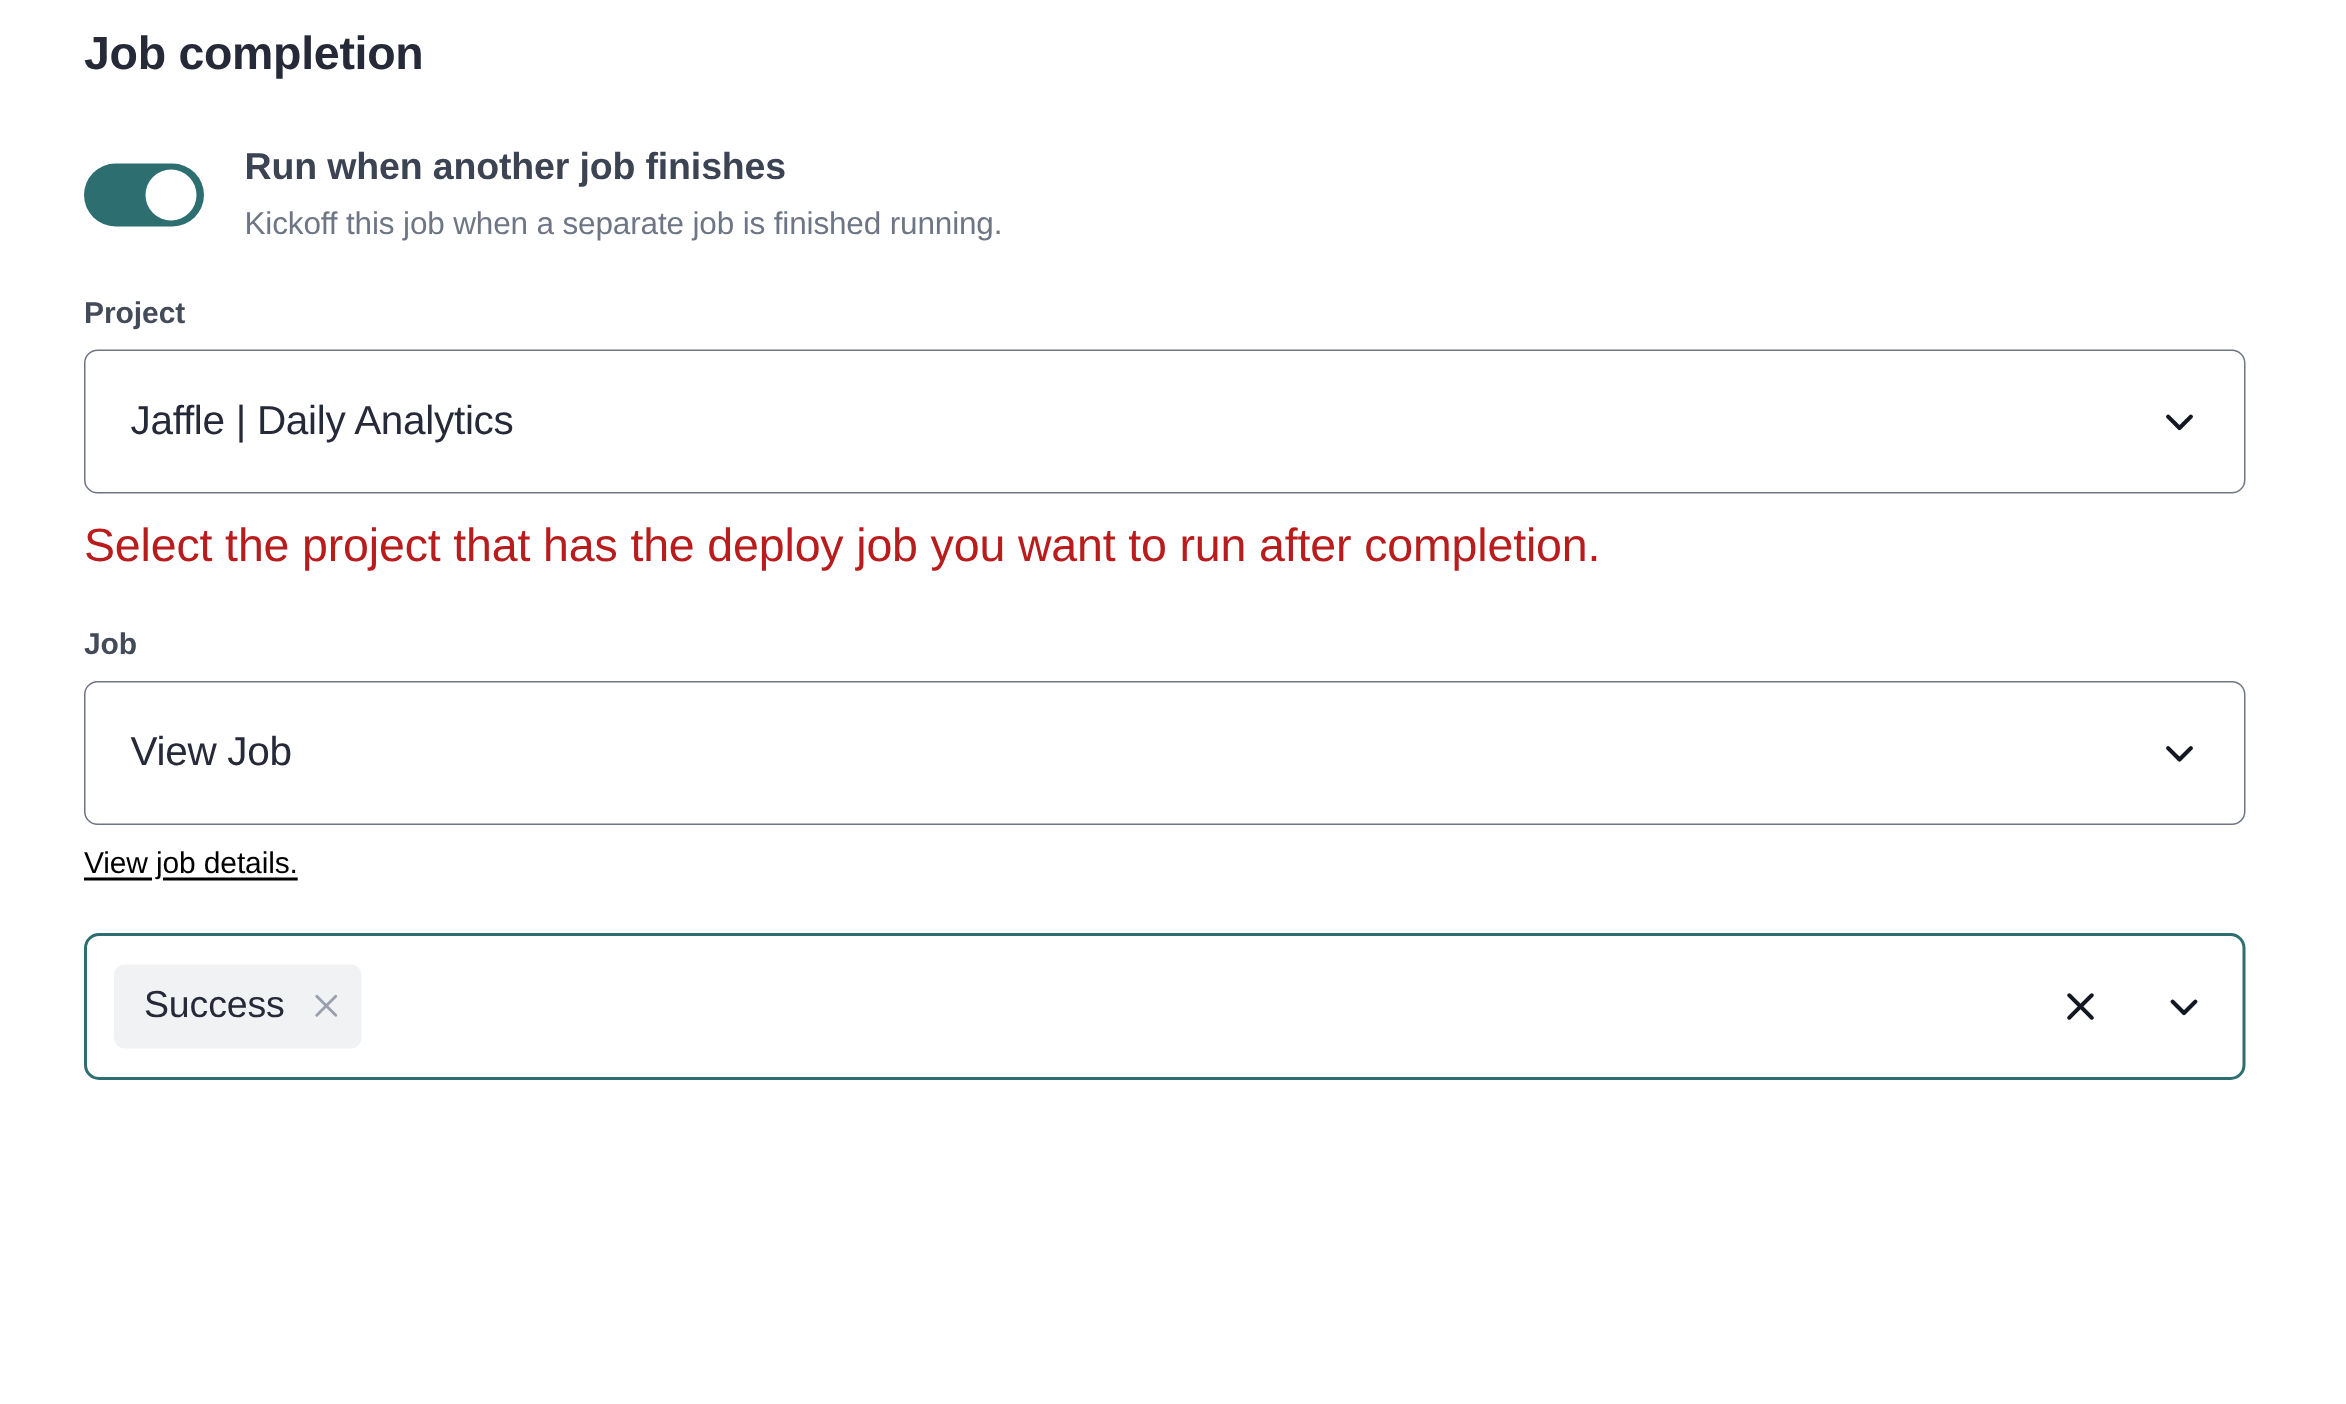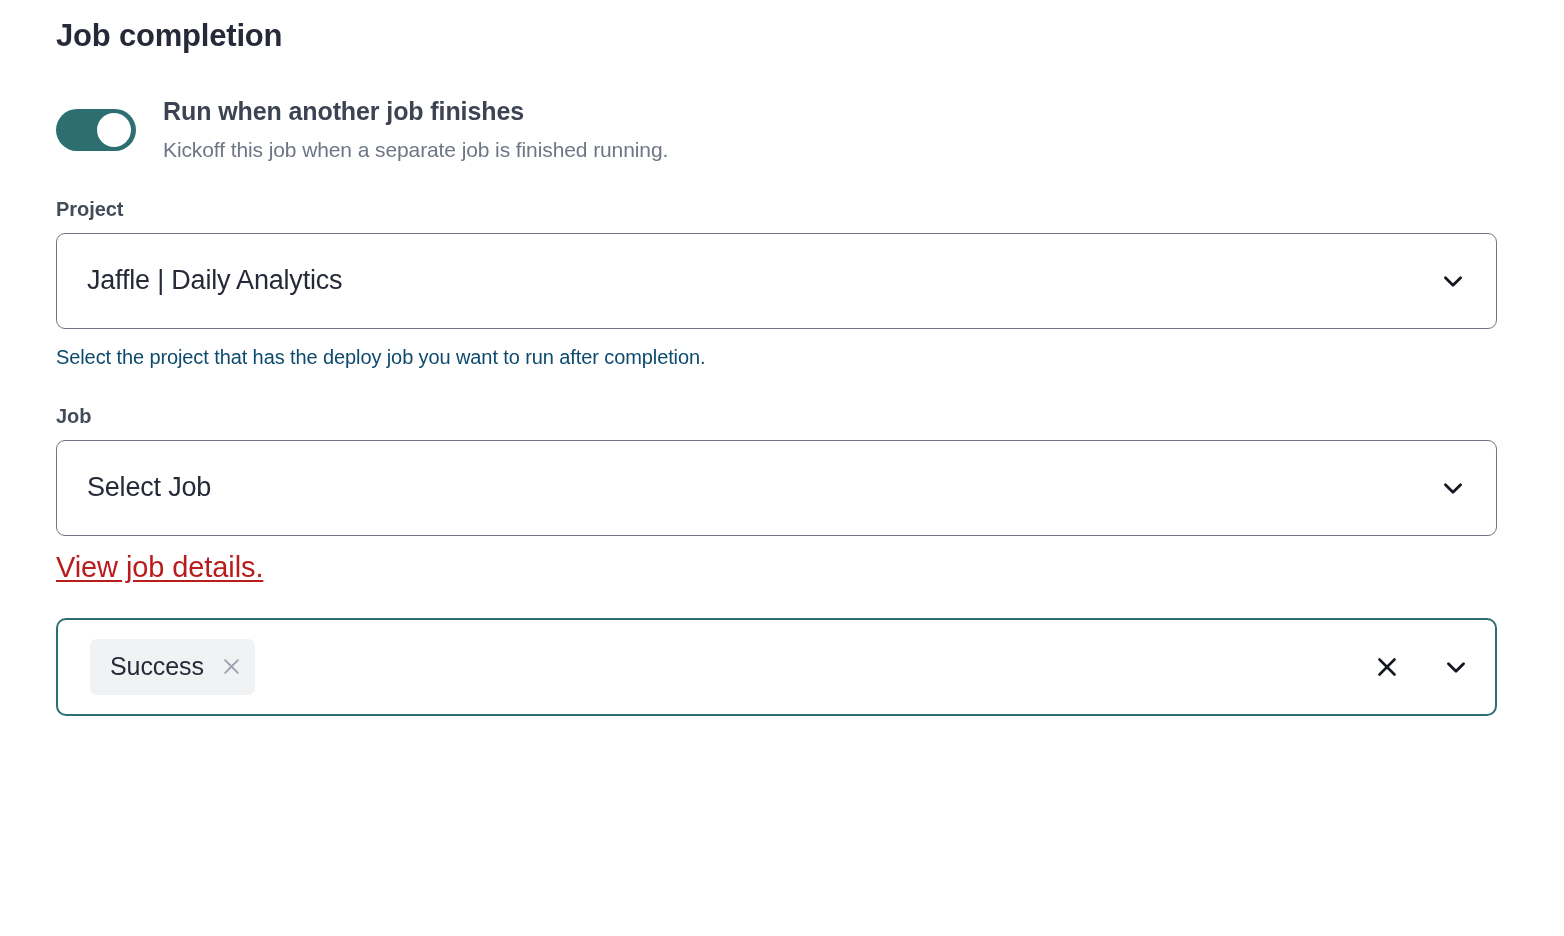--- a/index.html
+++ b/index.html
@@ -116,51 +116,51 @@
     position: absolute;
     right: 30px;
     top: 50%;
     transform: translateY(-50%);
     width: 26px;
     height: 26px;
     display: block;
   }
 
   .helper-text {
-    font-size: 20px;
-    color: #0c4a6e;
+    font-size: 31px;
+    color: #b91c1c;
     margin-top: 16px;
     line-height: 1.25;
     letter-spacing: -0.1px;
   }
 
   .link {
     display: inline-block;
-    font-size: 29px;
-    color: #b91c1c;
+    font-size: 20px;
+    color: #000000;
     text-decoration: underline;
     text-underline-offset: 3px;
     margin-top: 15px;
     cursor: pointer;
     letter-spacing: -0.1px;
   }
 
   
   .multiselect {
     margin-top: 24px;
     position: relative;
     width: 1441px;
     height: 98px;
     box-sizing: border-box;
     border: 2px solid #2d6e71;
     border-radius: 10px;
     background: #ffffff;
     display: flex;
     align-items: center;
-    padding-left: 32px;
+    padding-left: 18px;
     cursor: text;
   }
   .chip {
     display: inline-flex;
     align-items: center;
     background: #f1f2f4;
     border-radius: 7px;
     height: 56px;
     padding: 0 14px 0 20px;
   }
@@ -220,21 +220,21 @@
       </span>
     </div>
 
     <div class="helper-text">Select the project that has the deploy job you want to run after completion.</div>
   </div>
 
   <div class="field-group">
     <div class="field-label">Job</div>
 
     <div class="select-box">
-      <span class="select-value">Select Job</span>
+      <span class="select-value">View Job</span>
       <span class="chev">
         <svg viewBox="0 0 24 24" width="26" height="26" fill="none" stroke="#131823" stroke-width="2.6" stroke-linecap="round" stroke-linejoin="round">
           <polyline points="5,9 12,16 19,9"></polyline>
         </svg>
       </span>
     </div>
 
     <a class="link">View job details.</a>
   </div>
 

